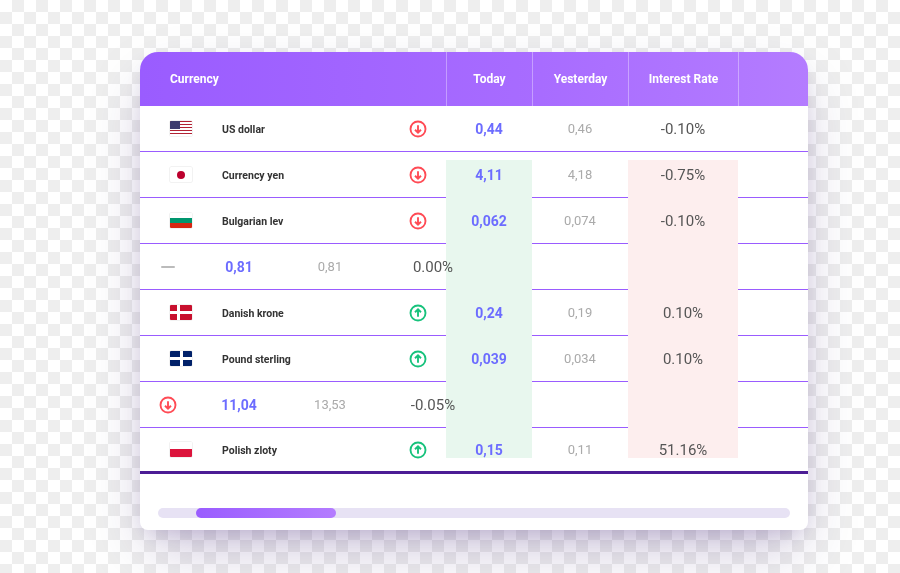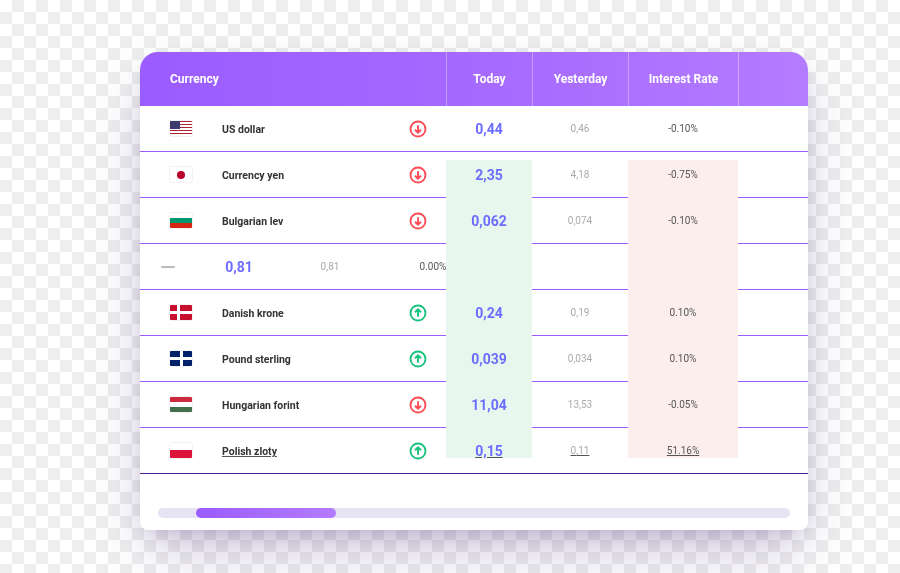--- a/index.html
+++ b/index.html
@@ -63,43 +63,43 @@
 
   .tbody { flex: 1 1 auto; overflow: hidden; position: relative; }
   .row {
     display: flex;
     align-items: center;
     height: 46px;
     border-bottom: 1px solid #9a5cff;
     font-size: 10.5px;
     color: #555;
   }
-  .row:last-child { border-bottom: 1px solid #4c1d95; text-decoration: underline; }
+  .row:last-child { border-bottom: 3px solid #4c1d95; }
 
   .row .col-currency {
     display: flex; align-items: flex-end; gap: 30px;
     font-weight: 700; font-size: 10.5px; color:#333;
   }
 
   .flag {
     width: 22px; height: 15px; border-radius: 1px; flex:0 0 22px;
     background: #ccc; position: relative; overflow: hidden;
     box-shadow: 0 0 0 0.5px rgba(0,0,0,0.1);
   }
 
   .row .col-today, .row .col-rate { position: relative; }
   .col-today-bg, .col-rate-bg {
     position: absolute; top: 54px; bottom: 36px;
   }
   .col-today-bg { left: 306px; width:86px; background: #e8f7ee; }
   .col-rate-bg  { left: 488px; width:110px; background: #fdeeee; }
 
   .row .col-today { font-size: 14px; font-weight:700; color:#6c6cff; }
-  .row .col-yest  { font-size: 10px;  color:#aaa; }
-  .row .col-rate  { font-size: 10px;color:#555; }
+  .row .col-yest  { font-size: 13px;  color:#aaa; }
+  .row .col-rate  { font-size: 15px;color:#555; }
 
   .trend-icon { width: 18px; height:18px; display:inline-flex; }
   .dash { width: 14px; height: 2px; background:#bbb; border-radius:1px; }
 
   .scrollbar-track {
     flex: 0 0 auto;
     height: 10px;
     margin: 14px 18px 12px 18px;
     background: #e7e2f4;
     border-radius: 8px;
@@ -183,21 +183,21 @@
       </div>
       <div class="col-trend">
           <span class="trend-icon">
             <svg viewBox="0 0 24 24" fill="none" stroke="#ff4b55" stroke-width="2.5">
               <circle cx="12" cy="12" r="10"></circle>
               <path d="M12 7v10M8 13l4 4 4-4"></path>
             </svg>
           </span>
         </div>
       <div class="col-today">
-          <span>2,35</span>
+          <span>4,11</span>
         </div>
       <div class="col-yest">
           <span>4,18</span>
         </div>
       <div class="col-rate">
           <span>-0.75%</span>
         </div>
       <div class="col-extra"></div>
     </div>
 
@@ -286,24 +286,20 @@
       <div class="col-yest">
           <span>0,034</span>
         </div>
       <div class="col-rate">
           <span>0.10%</span>
         </div>
       <div class="col-extra"></div>
     </div>
 
     <div class="row">
-      <div class="col-currency">
-        <span class="flag flag-hu"></span>
-        <span>Hungarian forint</span>
-      </div>
       <div class="col-trend">
           <span class="trend-icon">
             <svg viewBox="0 0 24 24" fill="none" stroke="#ff4b55" stroke-width="2.5">
               <circle cx="12" cy="12" r="10"></circle>
               <path d="M12 7v10M8 13l4 4 4-4"></path>
             </svg>
           </span>
         </div>
       <div class="col-today">
           <span>11,04</span>

